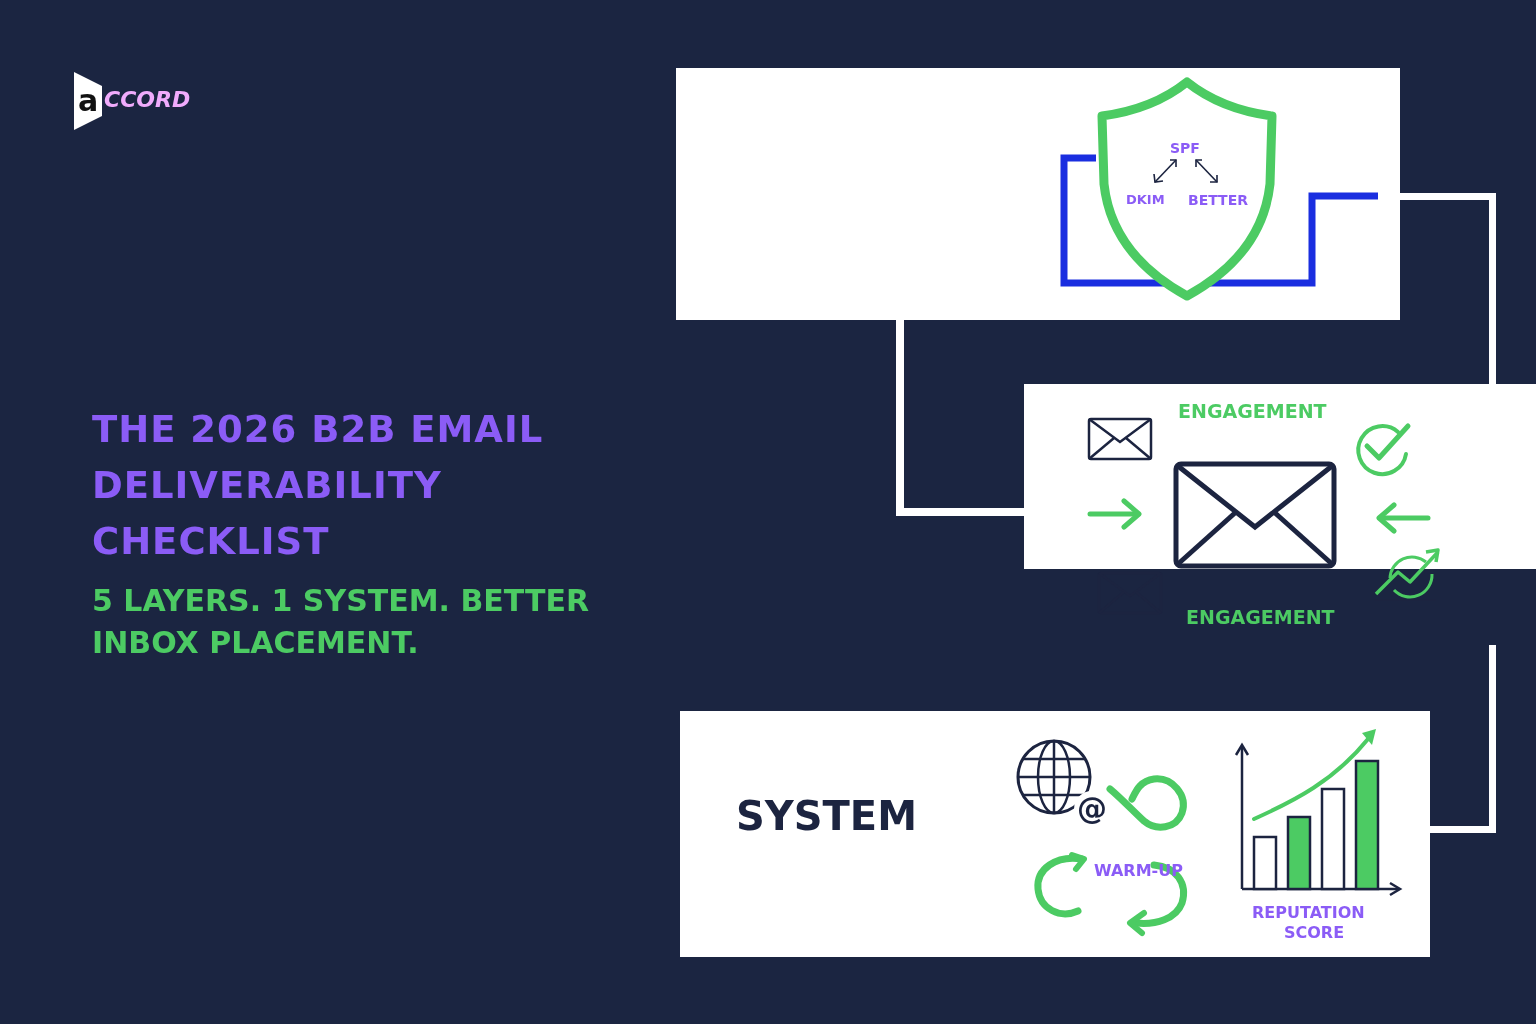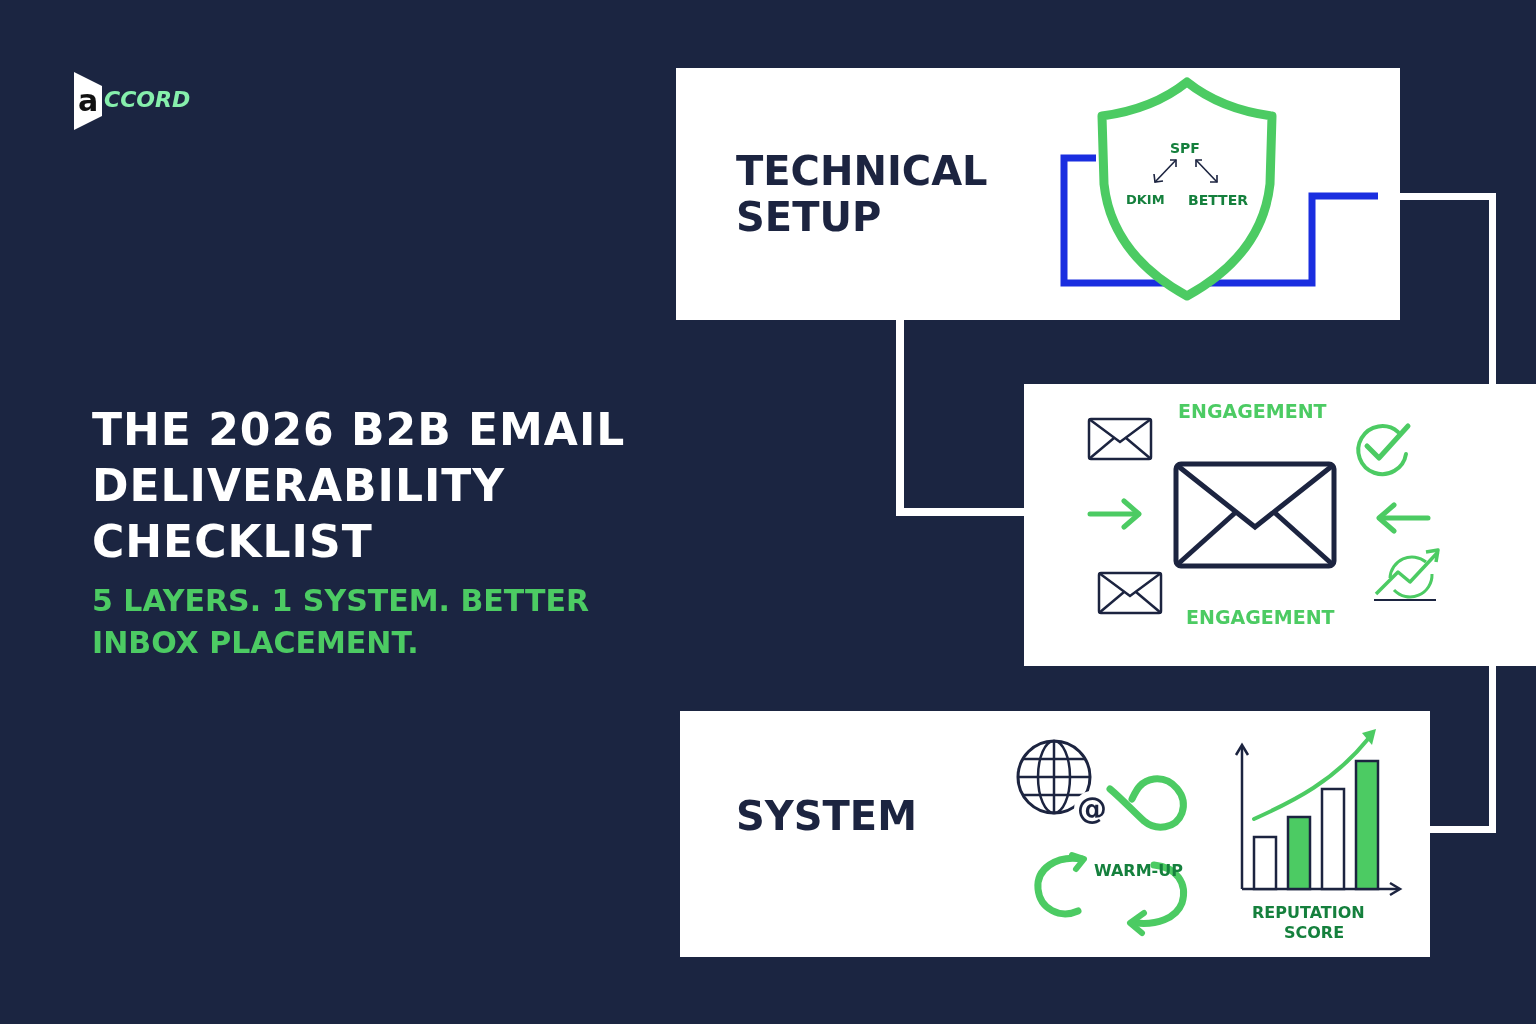--- a/index.html
+++ b/index.html
@@ -7,48 +7,48 @@
     width:1536px; height:1024px; overflow:hidden; position:relative;
     background:#1b2541;
     font-family:"DejaVu Sans", "Liberation Sans", sans-serif;
   }
   .abs { position:absolute; }
 
   
   .logo { left:74px; top:72px; width:130px; height:60px; }
   .logo-flag { position:absolute; left:0; top:0; width:30px; height:58px; }
   .logo-a { position:absolute; left:4px; top:14px; font-size:30px; font-weight:bold; color:#111; font-family:"DejaVu Sans", sans-serif; line-height:30px; }
-  .logo-text { position:absolute; left:30px; top:15px; font-size:22px; font-weight:bold; font-style:italic; color:#86efac; letter-spacing:0px; font-family:"DejaVu Sans", sans-serif; }
+  .logo-text { position:absolute; left:30px; top:15px; font-size:22px; font-weight:bold; font-style:italic; color:#f0abfc; letter-spacing:0px; font-family:"DejaVu Sans", sans-serif; }
 
   
   .headline { left:92px; top:402px; width:660px; }
   .headline h1 {
-    margin:0; color:#ffffff; font-size:44px; line-height:56px; font-weight:bold;
+    margin:0; color:#8b5cf6; font-size:37px; line-height:56px; font-weight:bold;
     letter-spacing:1px; font-family:"DejaVu Sans", sans-serif;
   }
   .headline .sub {
     margin-top:10px; color:#4ccb63; font-size:30px; line-height:42px; font-weight:bold;
     font-family:"DejaVu Sans", sans-serif; width:560px;
   }
 
   
   .line { position:absolute; background:#ffffff; }
 
   
   .card { position:absolute; background:#ffffff; }
   .card1 { left:676px; top:68px; width:724px; height:252px; }
-  .card2 { left:1024px; top:384px; width:512px; height:282px; }
+  .card2 { left:1024px; top:384px; width:512px; height:185px; }
   .card3 { left:680px; top:711px; width:750px; height:246px; }
 
   .card-title {
     position:absolute; color:#1c2440; font-weight:bold; font-size:40px; line-height:46px;
     font-family:"DejaVu Sans", sans-serif;
   }
   .lbl { position:absolute; font-weight:bold; font-family:"DejaVu Sans", sans-serif; white-space:nowrap; }
-  .dark { color:#15803d;text-align:center; }
+  .dark { color:#8b5cf6;text-align:center; }
   .green { color:#4ccb63; }
   svg { position:absolute; overflow:visible; }
 </style>
 </head>
 <body>
 
 <div class="abs logo">
   <svg class="logo-flag" width="30" height="58" viewBox="0 0 30 58">
     <polygon points="0,0 28,14 28,44 0,58" fill="#ffffff"></polygon>
   </svg>
@@ -66,24 +66,20 @@
 </div>
 
 <div class="line" style="left:896px; top:320px; width:8px; height:196px;"></div>
 <div class="line" style="left:896px; top:508px; width:130px; height:8px;"></div>
 <div class="line" style="left:1378px; top:193px; width:118px; height:7px;"></div>
 <div class="line" style="left:1489px; top:193px; width:7px; height:192px;"></div>
 <div class="line" style="left:1489px; top:645px; width:7px; height:188px;"></div>
 <div class="line" style="left:1428px; top:826px; width:68px; height:7px;"></div>
 
 <div class="card card1">
-  <div class="card-title" style="left:60px; top:80px;">
-    <div>TECHNICAL</div>
-    <div>SETUP</div>
-  </div>
 
   <svg width="724" height="252" style="left:0;top:0;">
     <polyline points="420,90 388,90 388,215 636,215 636,128 702,128" fill="none" stroke="#1a2ee0" stroke-width="7"></polyline>
   </svg>
 
   <svg width="190" height="230" viewBox="0 0 190 230" style="left:416px; top:6px;">
     <path d="M95,8 C70,28 40,38 10,42 L12,110 C18,165 55,200 95,222 C135,200 172,165 178,110 L180,42 C150,38 120,28 95,8 Z" fill="#ffffff" stroke="#4ccb63" stroke-width="9" stroke-linejoin="round"></path>
     <line x1="84" y1="86" x2="63" y2="108" stroke="#1c2440" stroke-width="1.6"></line>
     <polyline points="62,100 63,108 71,107" fill="none" stroke="#1c2440" stroke-width="1.6"></polyline>
     <polyline points="78,86 84,86 84,93" fill="none" stroke="#1c2440" stroke-width="1.6"></polyline>

